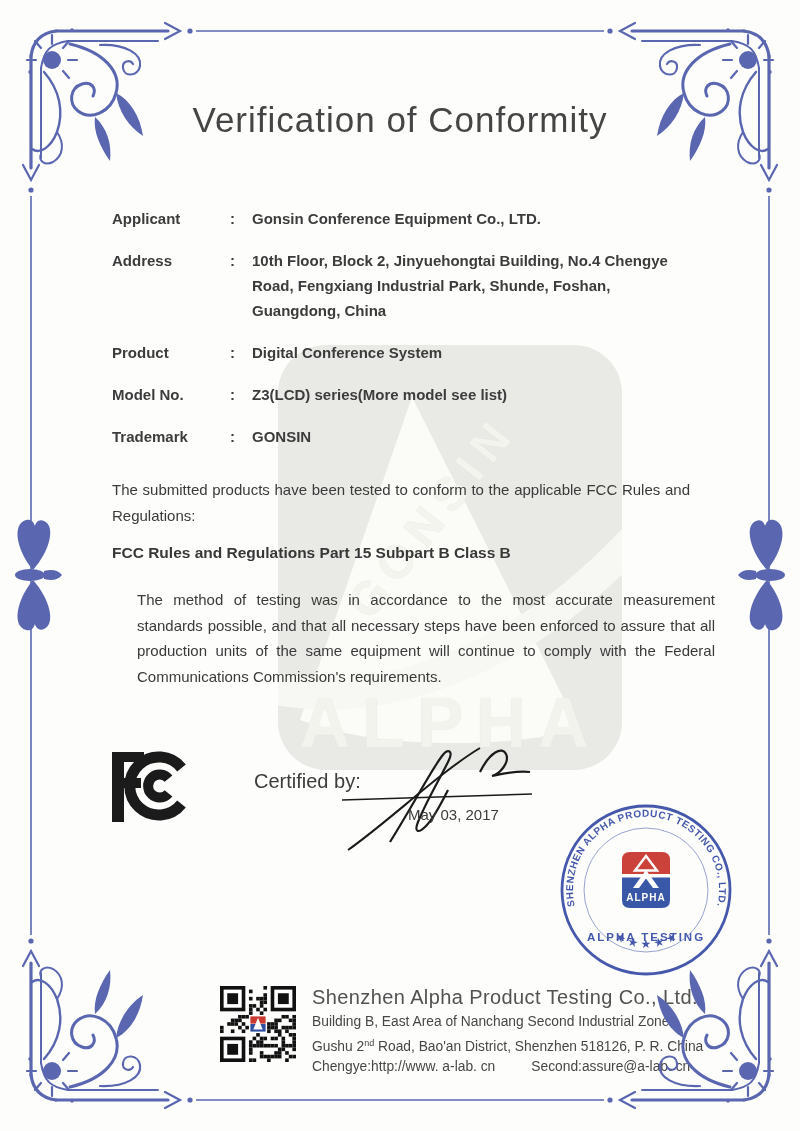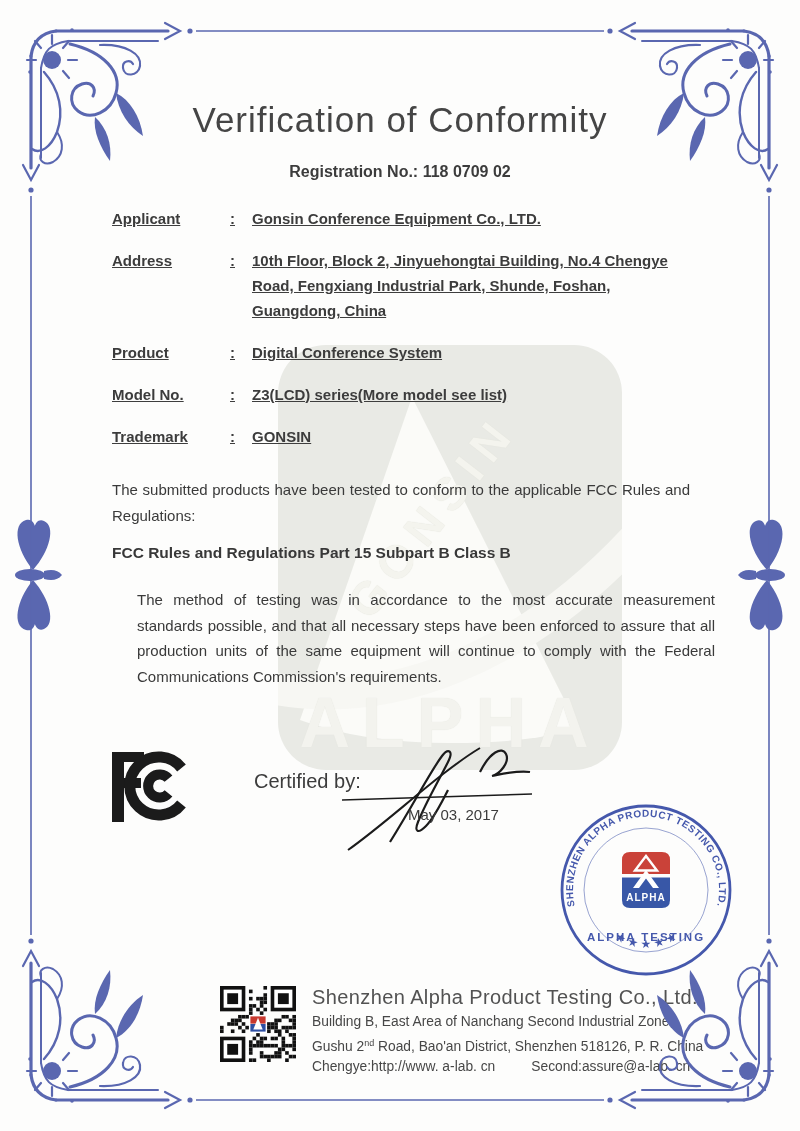--- a/index.html
+++ b/index.html
@@ -16,21 +16,21 @@
   .wm-alpha{position:absolute;left:0;width:344px;top:338px;text-align:center;
     font-size:70px;font-weight:bold;letter-spacing:12px;color:#f3f3ee;text-shadow:0 0 1px #e0e1da;}
   
   .border-svg{position:absolute;left:0;top:0;z-index:3;pointer-events:none;}
   
   .content{position:absolute;left:0;top:0;width:800px;height:966px;z-index:2;}
   .title{position:absolute;left:0;right:0;top:100px;text-align:center;
     font-size:35px;color:#454545;letter-spacing:1px;}
   .regno{position:absolute;left:0;right:0;top:163px;text-align:center;
     font-size:16px;font-weight:bold;color:#3c3c3c;}
-  .fields{position:absolute;left:112px;top:206px;width:582px;text-decoration:underline;}
+  .fields{position:absolute;left:112px;top:206px;width:582px;}
   .field-row{display:grid;grid-template-columns:118px 22px 1fr;margin-bottom:17px;
     font-size:15px;font-weight:bold;color:#3c3c3c;line-height:25px;}
   .para{position:absolute;left:112px;width:578px;font-size:15px;color:#3a3a3a;
     line-height:25.5px;text-align:justify;}
   .para1{top:477px;}
   .fcc-rule{position:absolute;left:112px;top:544px;font-size:15.5px;font-weight:bold;color:#383838;}
   .para2{top:587px;margin-left:25px;}
   .fcc-logo{position:absolute;left:106px;top:740px;}
   .certified-label{position:absolute;left:254px;top:770px;font-size:20px;color:#3c3c3c;}
   .signature{position:absolute;left:328px;top:738px;}
@@ -111,24 +111,20 @@
       <path d="M196,1100 H604"></path>
       <path d="M31,196 V935"></path>
       <path d="M769,196 V935"></path>
     </g>
   </svg>
 
   <div class="content">
 
     <div class="title">Verification of Conformity</div>
 
-    <div class="regno">
-      <span>Registration No.:</span>
-      <span>118 0709 02</span>
-    </div>
 
     <div class="fields">
       <div class="field-row">
         <span>Applicant</span>
         <span>:</span>
         <span>Gonsin Conference Equipment Co., LTD.</span>
       </div>
       <div class="field-row">
         <span>Address</span>
         <span>:</span>

